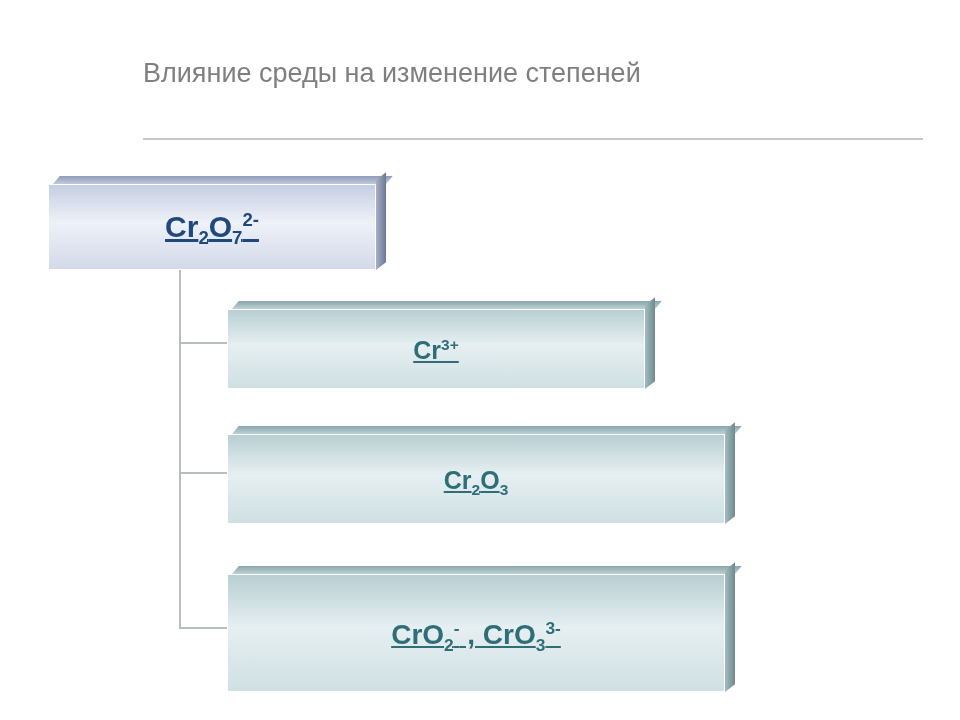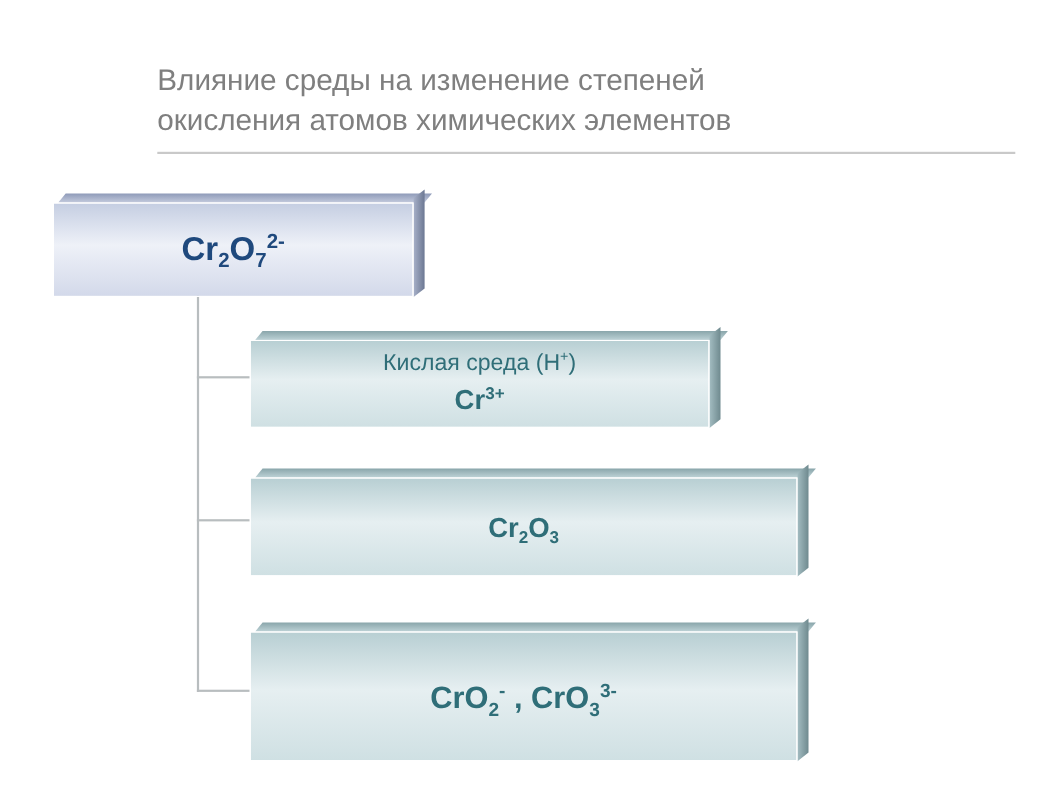--- a/index.html
+++ b/index.html
@@ -50,20 +50,21 @@
     left: 0;
     top: 8px;
     right: 10px;
     bottom: 0;
     border: 1px solid #ffffff;
     display: flex;
     flex-direction: column;
     align-items: center;
     justify-content: center;
     text-align: left;
+    text-decoration: underline;
   }
   .box .bevel-top {
     position: absolute;
     top: 0;
     left: 5px;
     right: 0;
     height: 8px;
     transform: skewX(-40deg);
     transform-origin: bottom left;
   }
@@ -103,42 +104,40 @@
   sub { font-size: 0.62em; vertical-align: sub; line-height: 0; }
   sup { font-size: 0.62em; vertical-align: super; line-height: 0; }
 </style>
 </head>
 <body>
 
 <div class="slide">
 
   <div class="title">
     <span>Влияние среды на изменение степеней</span><br>
-    <span>окисления атомов химических элементов</span>
   </div>
   <div class="underline"></div>
 
   <div class="conn" style="left:179px; top:268px; width:2px; height:361px;"></div>
   <div class="conn" style="left:179px; top:342px; width:48px; height:2px;"></div>
   <div class="conn" style="left:179px; top:472px; width:48px; height:2px;"></div>
   <div class="conn" style="left:179px; top:627px; width:48px; height:2px;"></div>
 
   <div class="box root" style="left:48px; top:176px; width:338px; height:94px;">
     <div class="bevel-top"></div>
     <div class="bevel-right"></div>
     <div class="face">
       <span>Cr<sub>2</sub>O<sub>7</sub><sup>2-</sup></span>
     </div>
   </div>
 
   <div class="box child" style="left:227px; top:301px; width:428px; height:88px;">
     <div class="bevel-top"></div>
     <div class="bevel-right"></div>
     <div class="face">
-      <span class="env">Кислая среда (H<sup>+</sup>)</span>
       <span class="formula">Cr<sup>3+</sup></span>
     </div>
   </div>
 
   <div class="box child" style="left:227px; top:426px; width:508px; height:98px;">
     <div class="bevel-top"></div>
     <div class="bevel-right"></div>
     <div class="face">
       <span class="formula">Cr<sub>2</sub>O<sub>3</sub></span>
     </div>

